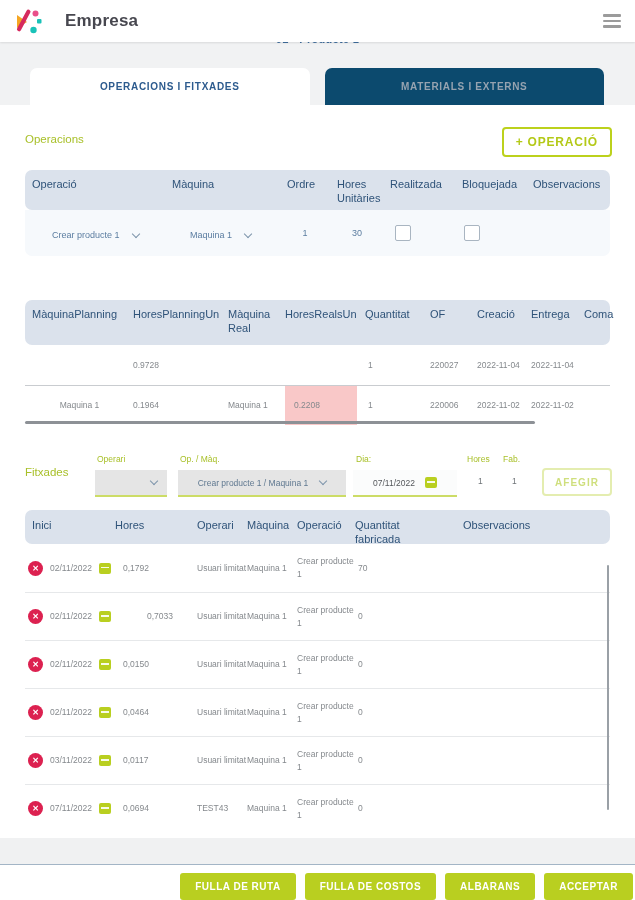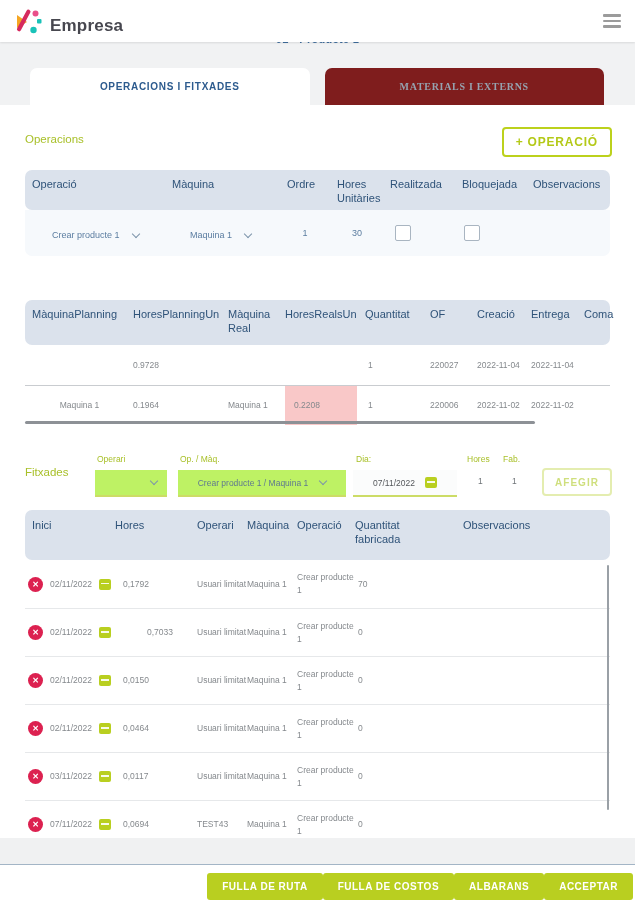--- a/index.html
+++ b/index.html
@@ -3,36 +3,36 @@
 <meta charset="utf-8">
 <style>
   * { margin:0; padding:0; box-sizing:border-box; }
   html,body { width:635px; height:900px; }
   body { font-family:"Liberation Sans", sans-serif; background:#fff; position:relative; overflow:hidden; }
   .stage { position:absolute; left:0; top:0; width:635px; height:900px; background:#fdfdfd; overflow:hidden; }
 
   
   .app-header { position:absolute; top:0; left:0; right:0; height:42px; background:#fff; z-index:5;
     display:flex; align-items:center; padding:0 14px; box-shadow:0 1px 2px rgba(0,0,0,.10); }
-  .brand { display:flex; align-items:flex-end; gap:6px; cursor:pointer; }
+  .brand { display:flex; align-items:center; gap:21px; cursor:pointer; }
   .brand-name { font-size:17px; font-weight:bold; color:#47474f; letter-spacing:.2px; }
   .menu-btn { margin-left:auto; width:18px; height:14px; display:flex; flex-direction:column; justify-content:space-between; cursor:pointer; }
   .menu-btn span { display:block; height:2.6px; background:#9b9b9b; border-radius:1px; }
 
   .page-title { position:absolute; top:33px; left:0; width:100%; text-align:center; z-index:1;
     font-size:11px; font-weight:bold; color:#3f6e9e; letter-spacing:.3px; }
 
   .top-band { position:absolute; top:42px; left:0; right:0; height:63px; background:#f1f2f3; z-index:0; }
 
   
   .tabs { position:absolute; top:68px; left:30px; right:31px; height:37px; display:flex; gap:15px; z-index:2; }
   .tab { flex:1; display:flex; align-items:center; justify-content:center; font-size:10px; font-weight:bold;
     letter-spacing:.7px; border-radius:7px 7px 0 0; cursor:pointer; }
   .tab.active { background:#ffffff; color:#2d5b8e; }
-  .tab.inactive { background:#7f1d1d; color:#96a3b0;font-family:Liberation Serif, serif; }
+  .tab.inactive { background:#0c4a6e; color:#96a3b0; }
 
   
   .content { position:absolute; top:105px; left:0; right:0; height:733px; background:#fff; z-index:1; }
 
   .sec-title { position:absolute; font-size:11.5px; color:#a9c02a; }
   .btn-add { position:absolute; right:23px; top:22px; border:2px solid #bcd11c; color:#b4c918; background:#fff;
     font-size:12px; font-weight:bold; letter-spacing:.8px; padding:6px 12px; border-radius:4px; cursor:pointer; }
 
   
   .thead { background:#dbe2ec; border-radius:7px; }
@@ -56,47 +56,47 @@
   .pl-row  { display:grid; grid-template-columns:101px 95px 57px 80px 65px 47px 54px 53px 1fr; padding-left:7px; min-height:40px; align-items:center; }
   .pl-row + .pl-row { border-top:1px solid #c9ccd0; }
   .pl-row .tcell { padding-right:6px; }
   .c-center { text-align:center; }
   .cell-pink { background:#f9c8c8; height:100%; display:flex; align-items:center; padding-left:9px; margin-right:8px; }
   .hscroll { position:absolute; left:25px; top:316px; width:510px; height:2.5px; background:#8d9196; border-radius:2px; cursor:pointer; }
 
   
   .flabel { position:absolute; font-size:8.5px; color:#a9c02a; }
   .fval { position:absolute; font-size:8.5px; color:#6f7478; }
-  .fsel { position:absolute; height:27px; background:#bef264; border-bottom:2px solid #ccdc66; display:flex;
+  .fsel { position:absolute; height:27px; background:#e5e5e5; border-bottom:2px solid #ccdc66; display:flex;
     align-items:center; justify-content:center; gap:12px; cursor:pointer; font-size:8.5px; color:#5f7890; }
   .fdate { position:absolute; height:27px; background:#fbfcfc; border-bottom:2px solid #ccdc66; display:flex;
     align-items:center; justify-content:center; gap:10px; font-size:8.5px; color:#55585c; }
   .cal { width:12px; height:11px; background:#b9cf20; border-radius:2px; position:relative; cursor:pointer; flex:none; }
   .cal::after { content:""; position:absolute; left:2px; right:2px; top:4px; height:1.5px; background:rgba(255,255,255,.9); }
   .btn-afegir { position:absolute; right:23px; top:363px; width:70px; height:28px; background:#fff;
     border:2px solid #e4edb0; color:#cfdf7d; border-radius:4px; font-size:10px; font-weight:bold; letter-spacing:1px; cursor:pointer; }
 
   
   .fx-table { position:absolute; left:25px; right:25px; top:405px; }
-  .fx-head { display:grid; grid-template-columns:83px 82px 50px 50px 58px 108px 1fr; padding:9px 0 0 7px; height:50px; }
+  .fx-head { display:grid; grid-template-columns:83px 82px 50px 50px 58px 108px 1fr; padding:9px 0 0 7px; height:34px; }
   .fx-row  { display:grid; grid-template-columns:83px 82px 50px 50px 58px 108px 1fr; padding-left:7px; height:48px; align-items:center; }
   .fx-row + .fx-row { border-top:1px solid #e6e8ea; }
   .inici { display:flex; align-items:center; gap:7px; margin-left:-4px; }
   .del { width:15px; height:15px; border-radius:50%; background:#dc2150; color:#fff; font-size:8px; font-weight:bold;
     display:flex; align-items:center; justify-content:center; cursor:pointer; flex:none; }
   .wrapnarrow { display:inline-block; max-width:48px; }
   .w42 { display:inline-block; max-width:42px; }
 
   .vscroll { position:absolute; left:607px; top:460px; width:2px; height:245px; background:#9aa0a6; border-radius:2px; cursor:pointer; }
   .win-edge { position:absolute; left:630px; top:545px; width:1px; height:313px; background:#d8dbde; }
 
   
   .bottom-gap { position:absolute; left:0; right:0; top:838px; height:26px; background:#f0f1f2; }
   .footer { position:absolute; left:0; right:0; top:864px; height:36px; background:#fff; border-top:1px solid #a3b5c6;
-    display:flex; justify-content:flex-end; align-items:flex-end; gap:0; padding:7px 2px 0 1px; z-index:4; }
+    display:flex; justify-content:flex-end; align-items:flex-end; gap:9px; padding:7px 2px 0 1px; z-index:4; }
   .fbtn { height:27px; border:none; border-radius:3px; background:#b9cf20; color:#fff; font-size:10px; font-weight:bold;
     letter-spacing:.5px; padding:0 15px; cursor:pointer; font-family:"Liberation Sans", sans-serif; }
   .fbtn.outline { background:#fff; border:1px solid #c6c6c6; border-radius:4px; color:#4a4a4a; }
 </style>
 </head>
 <body>
 
 <div class="stage">
 
   <div class="page-title">01 - Producte 1</div>

